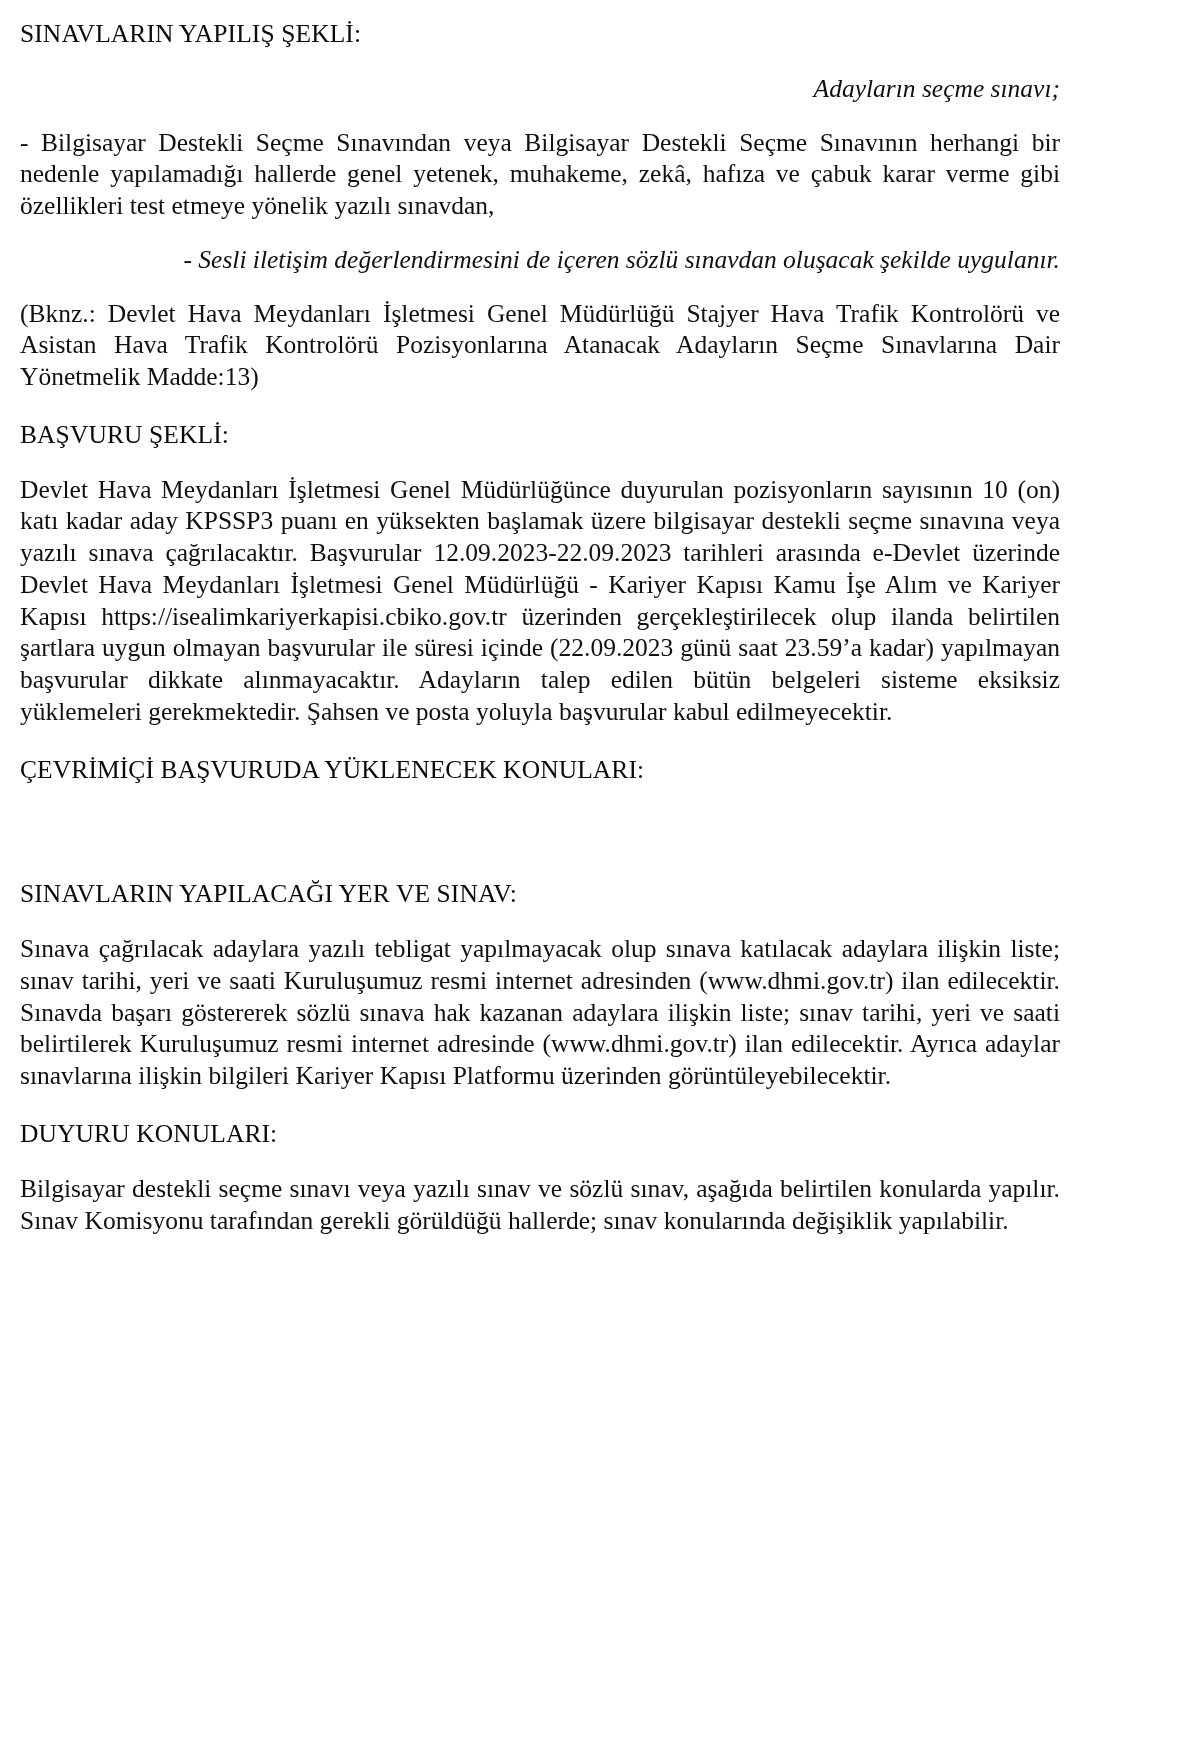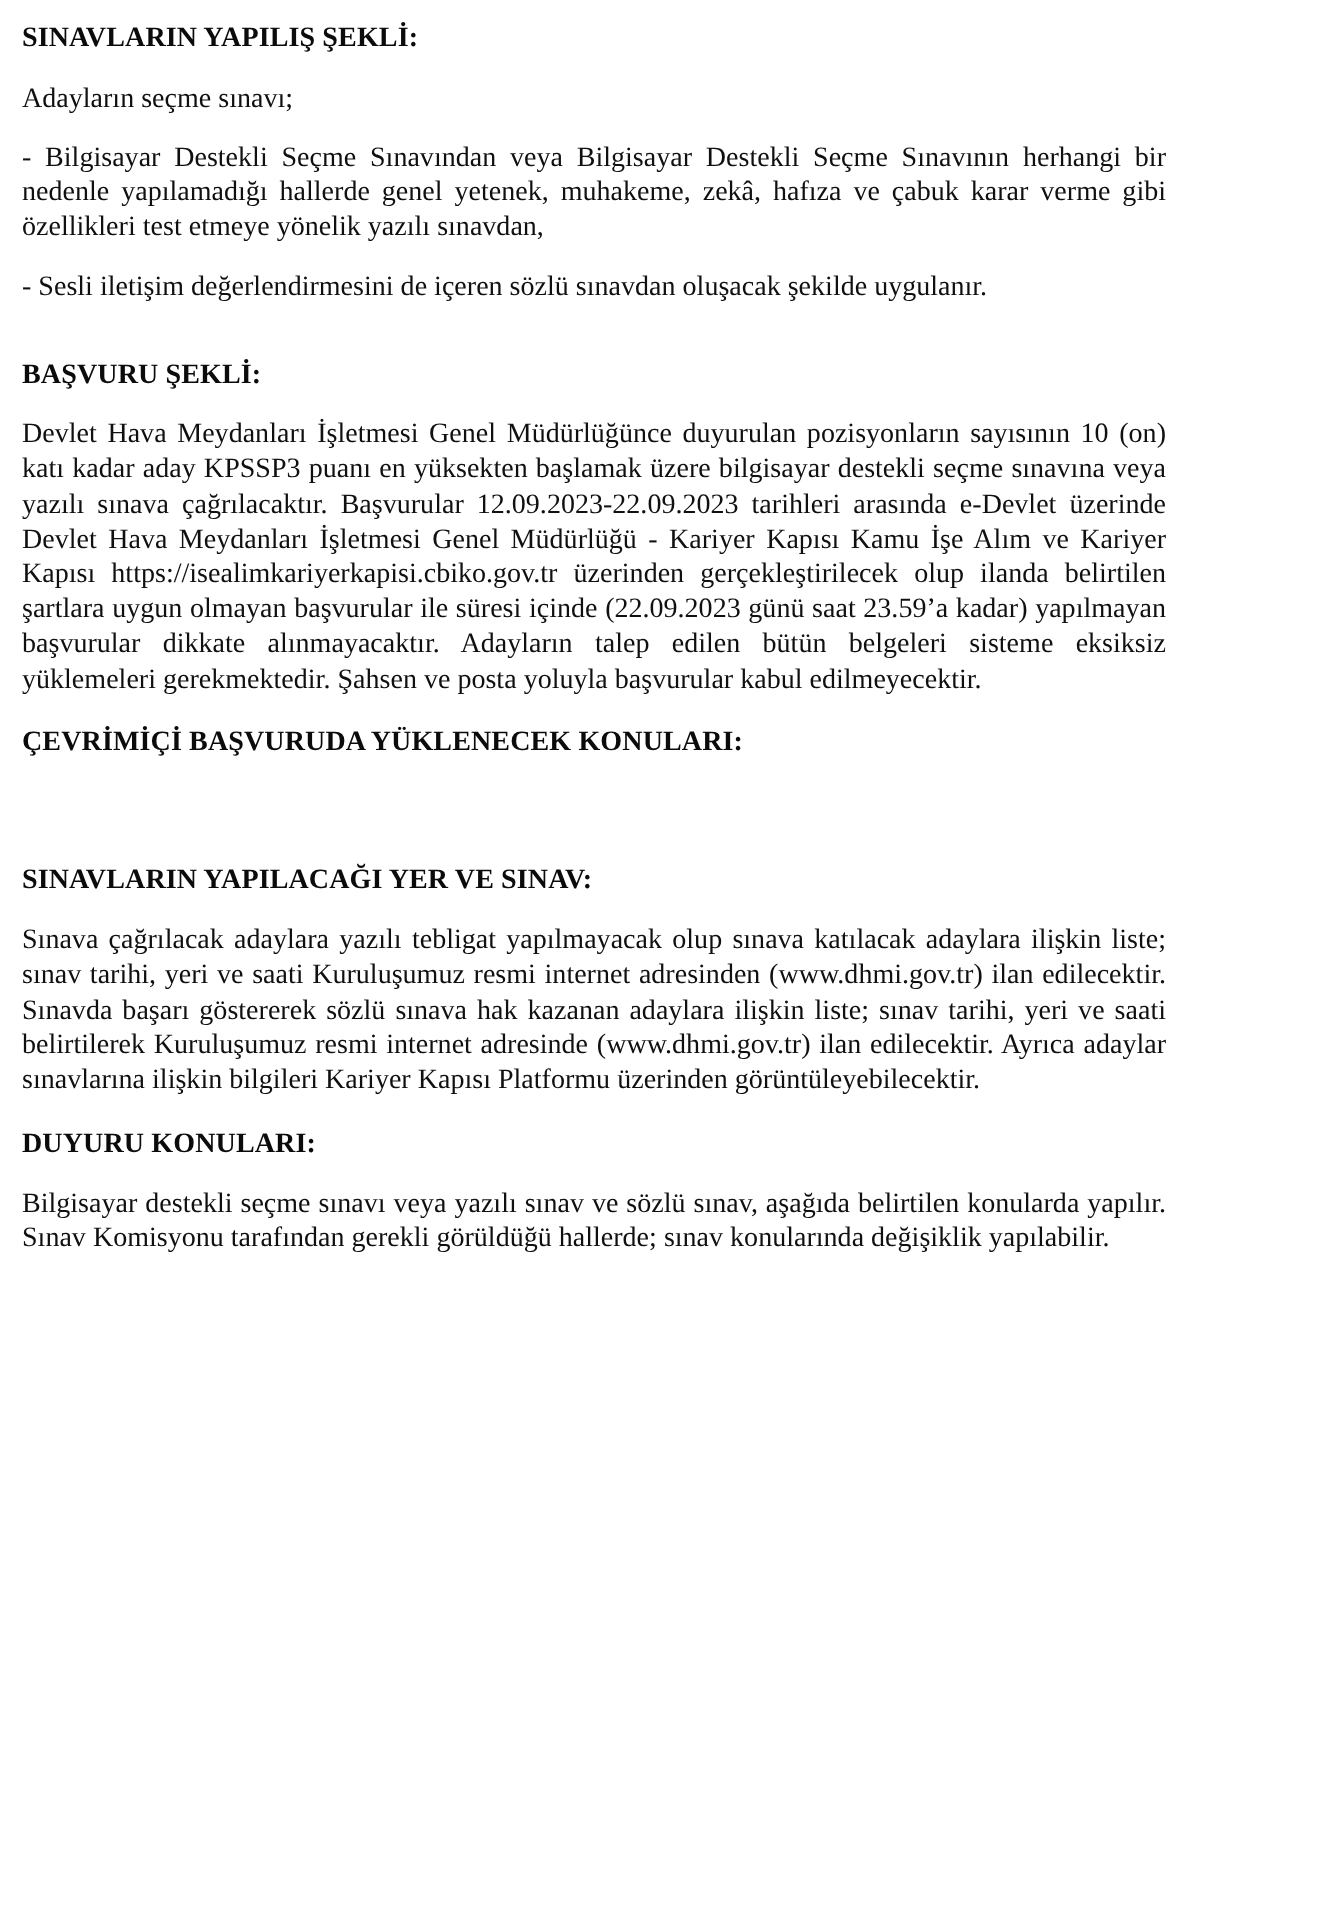--- a/index.html
+++ b/index.html
@@ -20,40 +20,41 @@
     position: relative;
     overflow: hidden;
   }
   .doc-body {
     width: 1040px;
     margin: 0 auto 0 0;
     padding-left: 0;
   }
   h2.section-heading {
     font-size: 25.5px;
-    font-weight: bold;
+    font-weight: normal;
     line-height: 1.25;
     margin: 0;
     padding: 0;
     letter-spacing: 0.1px;
     text-align: left;
     color: #0b0b0b;
   }
   p.para {
     font-size: 25.5px;
     line-height: 1.245;
     margin: 0;
     padding: 0;
     text-align: justify;
     text-justify: inter-word;
     color: #101010;
     hyphens: none;
   }
   p.para.flush {
-    text-align: left;
+    text-align: right;
+    font-style: italic;
   }
   
   .gap-heading { height: 23px; }
   .gap-para    { height: 22px; }
   .gap-big     { height: 26px; }
 </style>
 </head>
 <body>
 
 <div class="page">
@@ -64,20 +65,21 @@
 
     <p class="para flush">Adayların seçme sınavı;</p>
     <div class="gap-para"></div>
 
     <p class="para">- Bilgisayar Destekli Seçme Sınavından veya Bilgisayar Destekli Seçme Sınavının herhangi bir nedenle yapılamadığı hallerde genel yetenek, muhakeme, zekâ, hafıza ve çabuk karar verme gibi özellikleri test etmeye yönelik yazılı sınavdan,</p>
     <div class="gap-para"></div>
 
     <p class="para flush">- Sesli iletişim değerlendirmesini de içeren sözlü sınavdan oluşacak şekilde uygulanır.</p>
     <div class="gap-para"></div>
 
+    <p class="para">(Bknz.: Devlet Hava Meydanları İşletmesi Genel Müdürlüğü Stajyer Hava Trafik Kontrolörü ve Asistan Hava Trafik Kontrolörü Pozisyonlarına Atanacak Adayların Seçme Sınavlarına Dair Yönetmelik Madde:13)</p>
     <div class="gap-big"></div>
 
     <h2 class="section-heading">BAŞVURU ŞEKLİ:</h2>
     <div class="gap-heading"></div>
 
     <p class="para">Devlet Hava Meydanları İşletmesi Genel Müdürlüğünce duyurulan pozisyonların sayısının 10 (on) katı kadar aday KPSSP3 puanı en yüksekten başlamak üzere bilgisayar destekli seçme sınavına veya yazılı sınava çağrılacaktır. Başvurular 12.09.2023-22.09.2023 tarihleri arasında e-Devlet üzerinde Devlet Hava Meydanları İşletmesi Genel Müdürlüğü - Kariyer Kapısı Kamu İşe Alım ve Kariyer Kapısı https://isealimkariyerkapisi.cbiko.gov.tr üzerinden gerçekleştirilecek olup ilanda belirtilen şartlara uygun olmayan başvurular ile süresi içinde (22.09.2023 günü saat 23.59’a kadar) yapılmayan başvurular dikkate alınmayacaktır. Adayların talep edilen bütün belgeleri sisteme eksiksiz yüklemeleri gerekmektedir. Şahsen ve posta yoluyla başvurular kabul edilmeyecektir.</p>
     <div class="gap-big"></div>
 
     <h2 class="section-heading">ÇEVRİMİÇİ BAŞVURUDA YÜKLENECEK KONULARI:</h2>
     <div class="gap-heading"></div>

